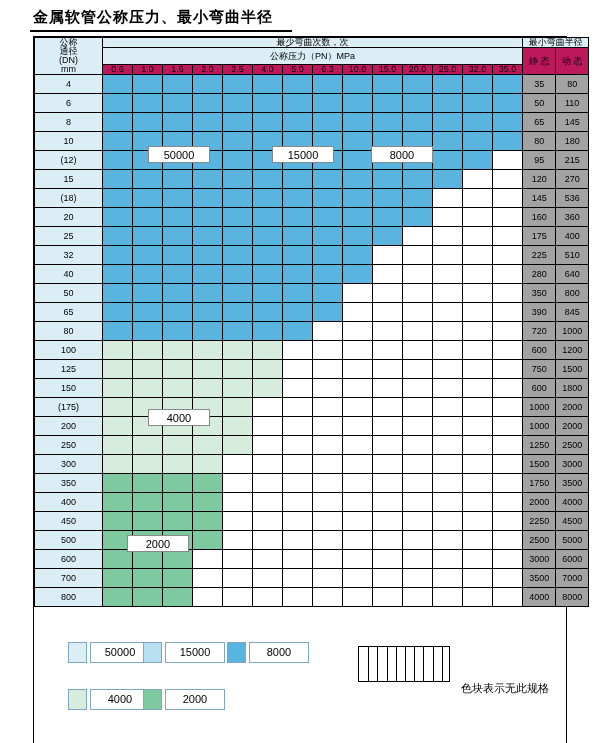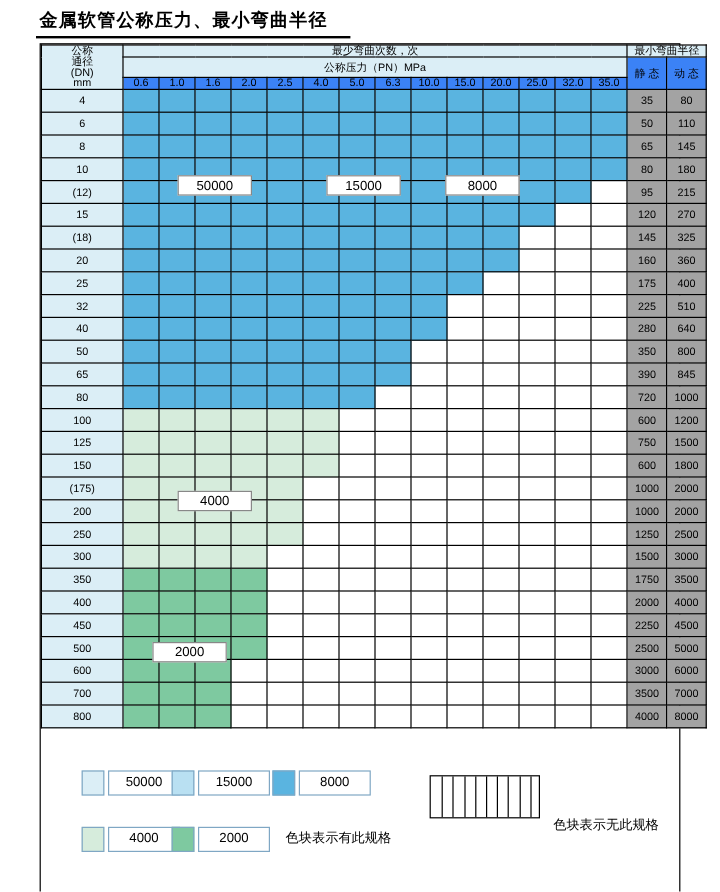--- a/index.html
+++ b/index.html
@@ -33,21 +33,21 @@
   }
   table.main td, table.main th{
     border:1px solid #000;
     padding:0;
     text-align:center;
     vertical-align:middle;
     font-weight:normal;
     font-size:9px;
     line-height:1;
   }
-  .hdr{background:#3b82f6;}
+  .hdr{background:#be185d;}
   .hdr-left{background:#dbeef6;font-size:10px;}
   .hdr-big{background:#dbeef6;font-size:10px;}
   .dn-cell{background:#dbeef6;font-size:10px;height:18px;}
   .val-cell{font-size:10px;background:#a3a3a3;}
   .c-blue{background:#5ab4e0;}
   .c-green{background:#7ec9a0;}
   .c-lgreen{background:#d6ecdc;}
   .c-white{background:#ffffff;}
   col.w-dn{width:68px;}
   col.w-p{width:30px;}
@@ -282,21 +282,21 @@
           <td class="c-blue"></td>
           <td class="c-blue"></td>
           <td class="c-blue"></td>
           <td class="c-blue"></td>
           <td class="c-blue"></td>
           <td class="c-blue"></td>
           <td class="c-white"></td>
           <td class="c-white"></td>
           <td class="c-white"></td>
           <td class="val-cell">145</td>
-          <td class="val-cell">325</td>
+          <td class="val-cell">536</td>
         </tr>
         <tr>
           <td class="dn-cell">20</td>
           <td class="c-blue"></td>
           <td class="c-blue"></td>
           <td class="c-blue"></td>
           <td class="c-blue"></td>
           <td class="c-blue"></td>
           <td class="c-blue"></td>
           <td class="c-blue"></td>
@@ -701,21 +701,20 @@
     <div class="float-label" style="left: 148px; top: 409px; width: 62px;">4000</div>
     <div class="float-label" style="left: 127px; top: 535px; width: 62px;">2000</div>
   </div>
 
 <div id="legend">
   <div class="lg-box" id="lg0" style="left:57px;top:10px;">50000</div>
   <div class="lg-box" id="lg1" style="left:132px;top:10px;">15000</div>
   <div class="lg-box" id="lg2" style="left:216px;top:10px;">8000</div>
   <div class="lg-box" id="lg3" style="left:57px;top:57px;">4000</div>
   <div class="lg-box" id="lg4" style="left:132px;top:57px;">2000</div>
-  <div class="lg-text" style="left:205px;top:57px;">色块表示有此规格</div>
   <div id="hatch-box">
       <div class="hl" style="left: 9.2px;"></div>
       <div class="hl" style="left: 18.4px;"></div>
       <div class="hl" style="left: 27.6px;"></div>
       <div class="hl" style="left: 36.8px;"></div>
       <div class="hl" style="left: 46px;"></div>
       <div class="hl" style="left: 55.2px;"></div>
       <div class="hl" style="left: 64.4px;"></div>
       <div class="hl" style="left: 73.6px;"></div>
       <div class="hl" style="left: 82.8px;"></div>

